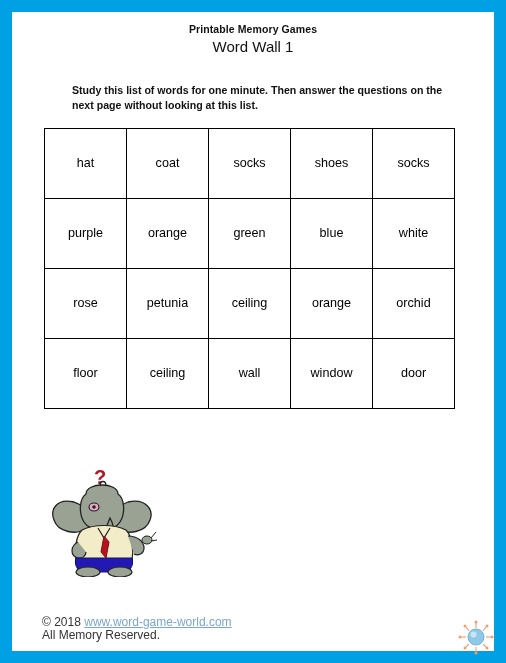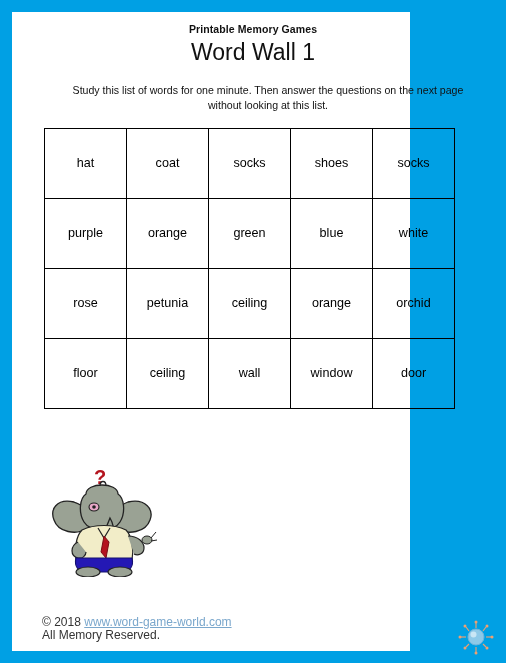--- a/index.html
+++ b/index.html
@@ -22,21 +22,21 @@
     height: 663px;
     background: #00A0E4;
     box-sizing: border-box;
   }
 
   
   #sheet {
     position: absolute;
     left: 12px;
     top: 12px;
-    width: 398px;
+    width: 482px;
     height: 639px;
     background: #ffffff;
     box-sizing: border-box;
   }
 
   
   #header-block {
     position: absolute;
     left: 0;
     top: 10px;
@@ -44,38 +44,38 @@
     text-align: center;
   }
   #site-title {
     font-size: 10.5px;
     font-weight: bold;
     color: #111111;
     letter-spacing: .1px;
     line-height: 14px;
   }
   #worksheet-title {
-    margin-top: 6px;
-    font-size: 23px;
+    margin-top: 0;
+    font-size: 15px;
     font-weight: normal;
     color: #111111;
     line-height: 21px;
   }
 
   
   #instructions {
     position: absolute;
     left: 60px;
     top: 71px;
     width: 392px;
     font-size: 10.6px;
-    font-weight: normal;
+    font-weight: bold;
     line-height: 14.5px;
     color: #111111;
-    text-align: center;
+    text-align: left;
   }
 
   
   #word-table {
     position: absolute;
     left: 32px;
     top: 116px;
     width: 411px;
     border-collapse: collapse;
     table-layout: fixed;

